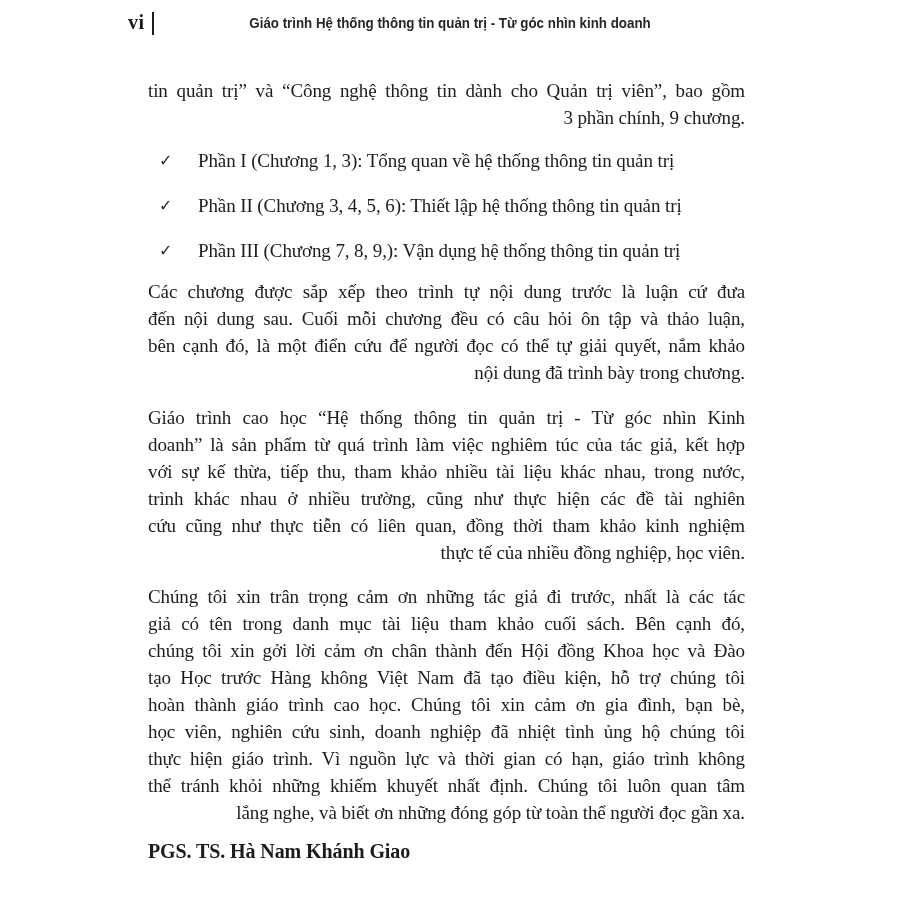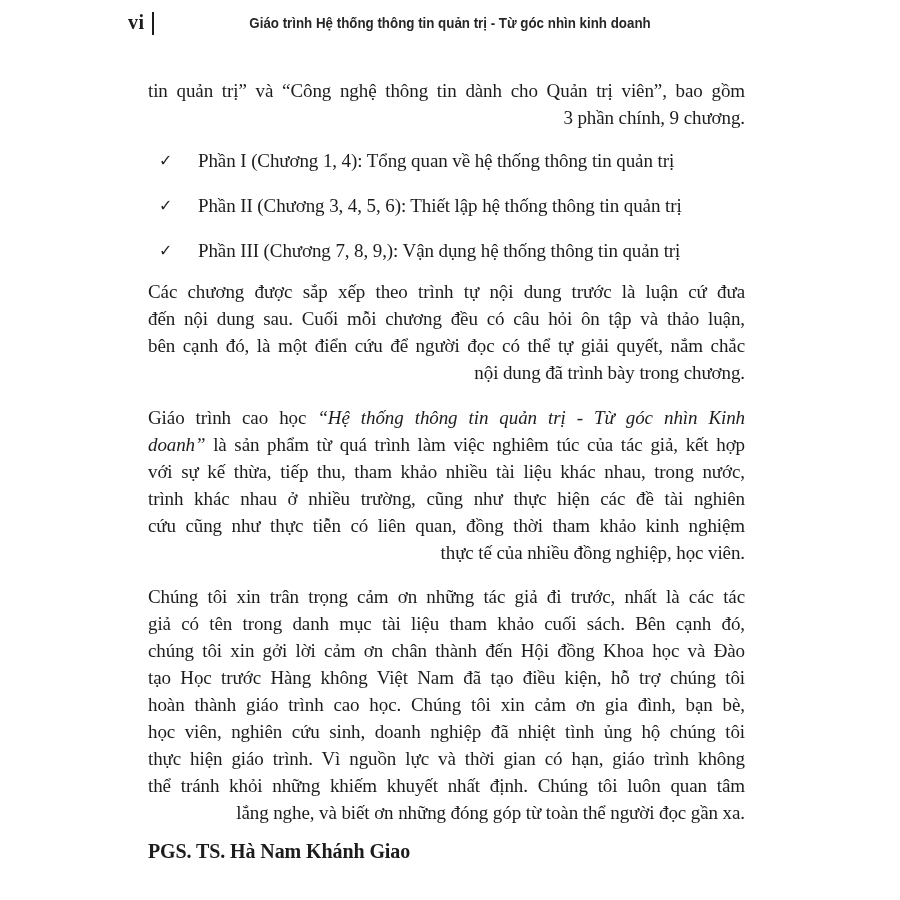--- a/index.html
+++ b/index.html
@@ -38,21 +38,21 @@
   .content {
     position: absolute;
     left: 148px; top: 77px;
     width: 597px;
     font-size: 19px;
     line-height: 27px;
     letter-spacing: -0.1px;
   }
   .jl { text-align: justify; text-align-last: justify; }
   .ll { text-align: right; }
-  .it { font-style: italic; }
+  .it { }
 
   .checklist { margin-top: 16px; }
   .check-item { position: relative; padding-left: 50px; }
   .check-item + .check-item { margin-top: 18px; }
   .check-mark {
     position: absolute; left: 11px; top: 0;
     font-family: "DejaVu Sans", sans-serif;
     font-size: 16px; color: #222222;
   }
 
@@ -80,36 +80,36 @@
   <div class="content">
 
     <div class="para">
       <div class="jl">tin quản trị” và “Công nghệ thông tin dành cho Quản trị viên”, bao gồm</div>
       <div class="ll">3 phần chính, 9 chương.</div>
     </div>
 
     <div class="checklist">
       <div class="check-item">
         <span class="check-mark">✓</span>
-        <span class="check-text">Phần I (Chương 1, 4): Tổng quan về hệ thống thông tin quản trị</span>
+        <span class="check-text">Phần I (Chương 1, 3): Tổng quan về hệ thống thông tin quản trị</span>
       </div>
       <div class="check-item">
         <span class="check-mark">✓</span>
         <span class="check-text">Phần II (Chương 3, 4, 5, 6): Thiết lập hệ thống thông tin quản trị</span>
       </div>
       <div class="check-item">
         <span class="check-mark">✓</span>
         <span class="check-text">Phần III (Chương 7, 8, 9,): Vận dụng hệ thống thông tin quản trị</span>
       </div>
     </div>
 
     <div class="para para2">
       <div class="jl">Các chương được sắp xếp theo trình tự nội dung trước là luận cứ đưa</div>
       <div class="jl">đến nội dung sau. Cuối mỗi chương đều có câu hỏi ôn tập và thảo luận,</div>
-      <div class="jl">bên cạnh đó, là một điển cứu để người đọc có thể tự giải quyết, nắm chắc</div>
+      <div class="jl">bên cạnh đó, là một điển cứu để người đọc có thể tự giải quyết, nắm khảo</div>
       <div class="ll">nội dung đã trình bày trong chương.</div>
     </div>
 
     <div class="para para3">
       <div class="jl"><span>Giáo trình cao học </span><span class="it">“Hệ thống thông tin quản trị - Từ góc nhìn Kinh</span></div>
       <div class="jl"><span class="it">doanh”</span><span> là sản phẩm từ quá trình làm việc nghiêm túc của tác giả, kết hợp</span></div>
       <div class="jl">với sự kế thừa, tiếp thu, tham khảo nhiều tài liệu khác nhau, trong nước,</div>
       <div class="jl">trình khác nhau ở nhiều trường, cũng như thực hiện các đề tài nghiên</div>
       <div class="jl">cứu cũng như thực tiễn có liên quan, đồng thời tham khảo kinh nghiệm</div>
       <div class="ll">thực tế của nhiều đồng nghiệp, học viên.</div>

